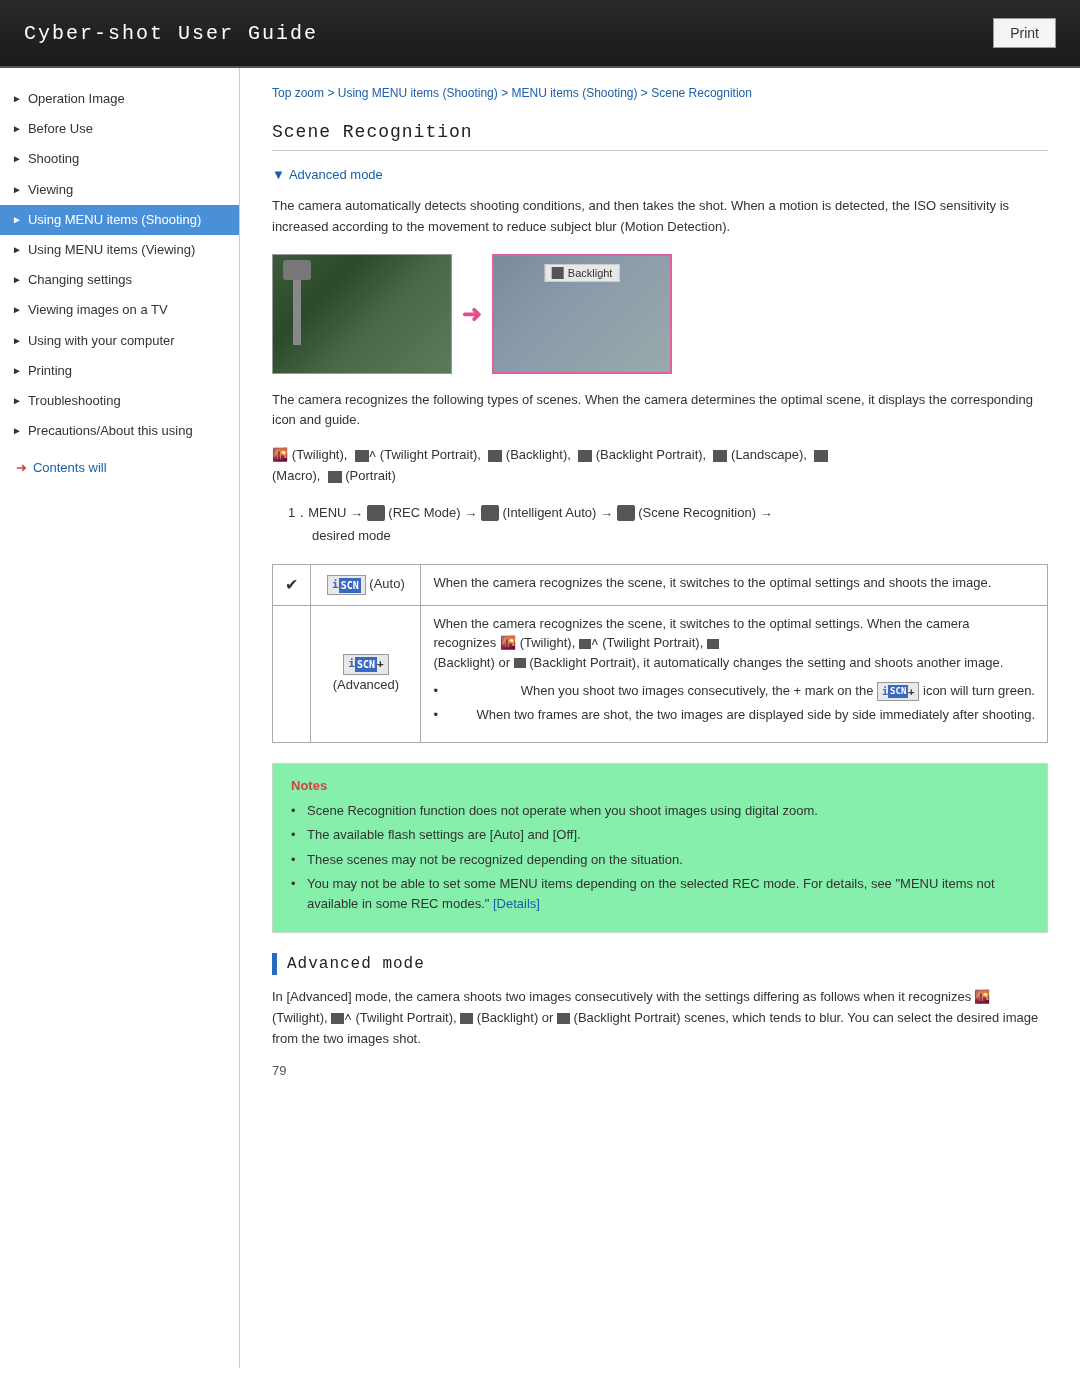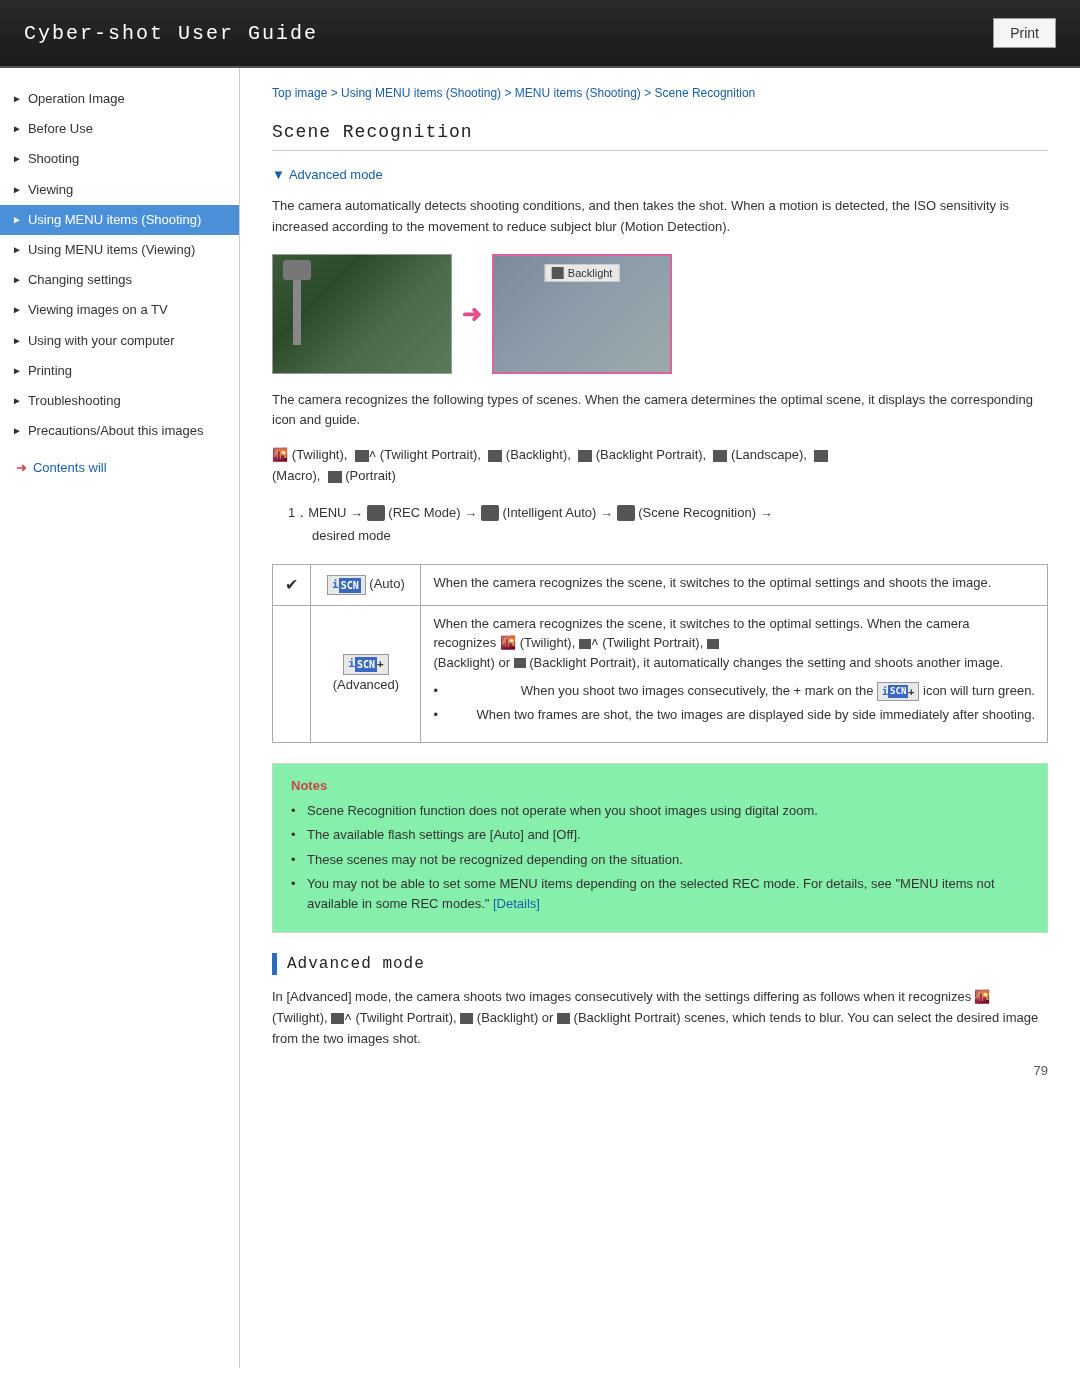--- a/index.html
+++ b/index.html
@@ -330,21 +330,21 @@
       font-family: 'Courier New', monospace;
       letter-spacing: 1px;
     }
     .bottom-table .label-cell {
       width: 32px;
       background: #f0f0f0;
     }
 
     
     .page-number {
-      text-align: right;
+      text-align: left;
       font-size: 13px;
       color: #555;
       margin-top: 10px;
     }
   </style>
 </head>
 <body>
 
 <div class="header">
   <span class="header-title">Cyber-shot User Guide</span>
@@ -393,32 +393,32 @@
     <div class="sidebar-item">
       <span class="arrow">►</span>
       <span>Printing</span>
     </div>
     <div class="sidebar-item">
       <span class="arrow">►</span>
       <span>Troubleshooting</span>
     </div>
     <div class="sidebar-item">
       <span class="arrow">►</span>
-      <span>Precautions/About this images</span>
+      <span>Precautions/About this using</span>
     </div>
     <div class="contents-link">
       <span class="arrow-right">➜</span>
       <span>Contents will</span>
     </div>
   </div>
 
   <div class="content">
 
     <div class="breadcrumb">
-      <a>Top image</a>
+      <a>Top zoom</a>
       <span> &gt; </span>
       <a>Using MENU items (Shooting)</a>
       <span> &gt; </span>
       <a>MENU items (Shooting)</a>
       <span> &gt; </span>
       <a>Scene Recognition</a>
     </div>
 
     <div class="page-title">Scene Recognition</div>
 

